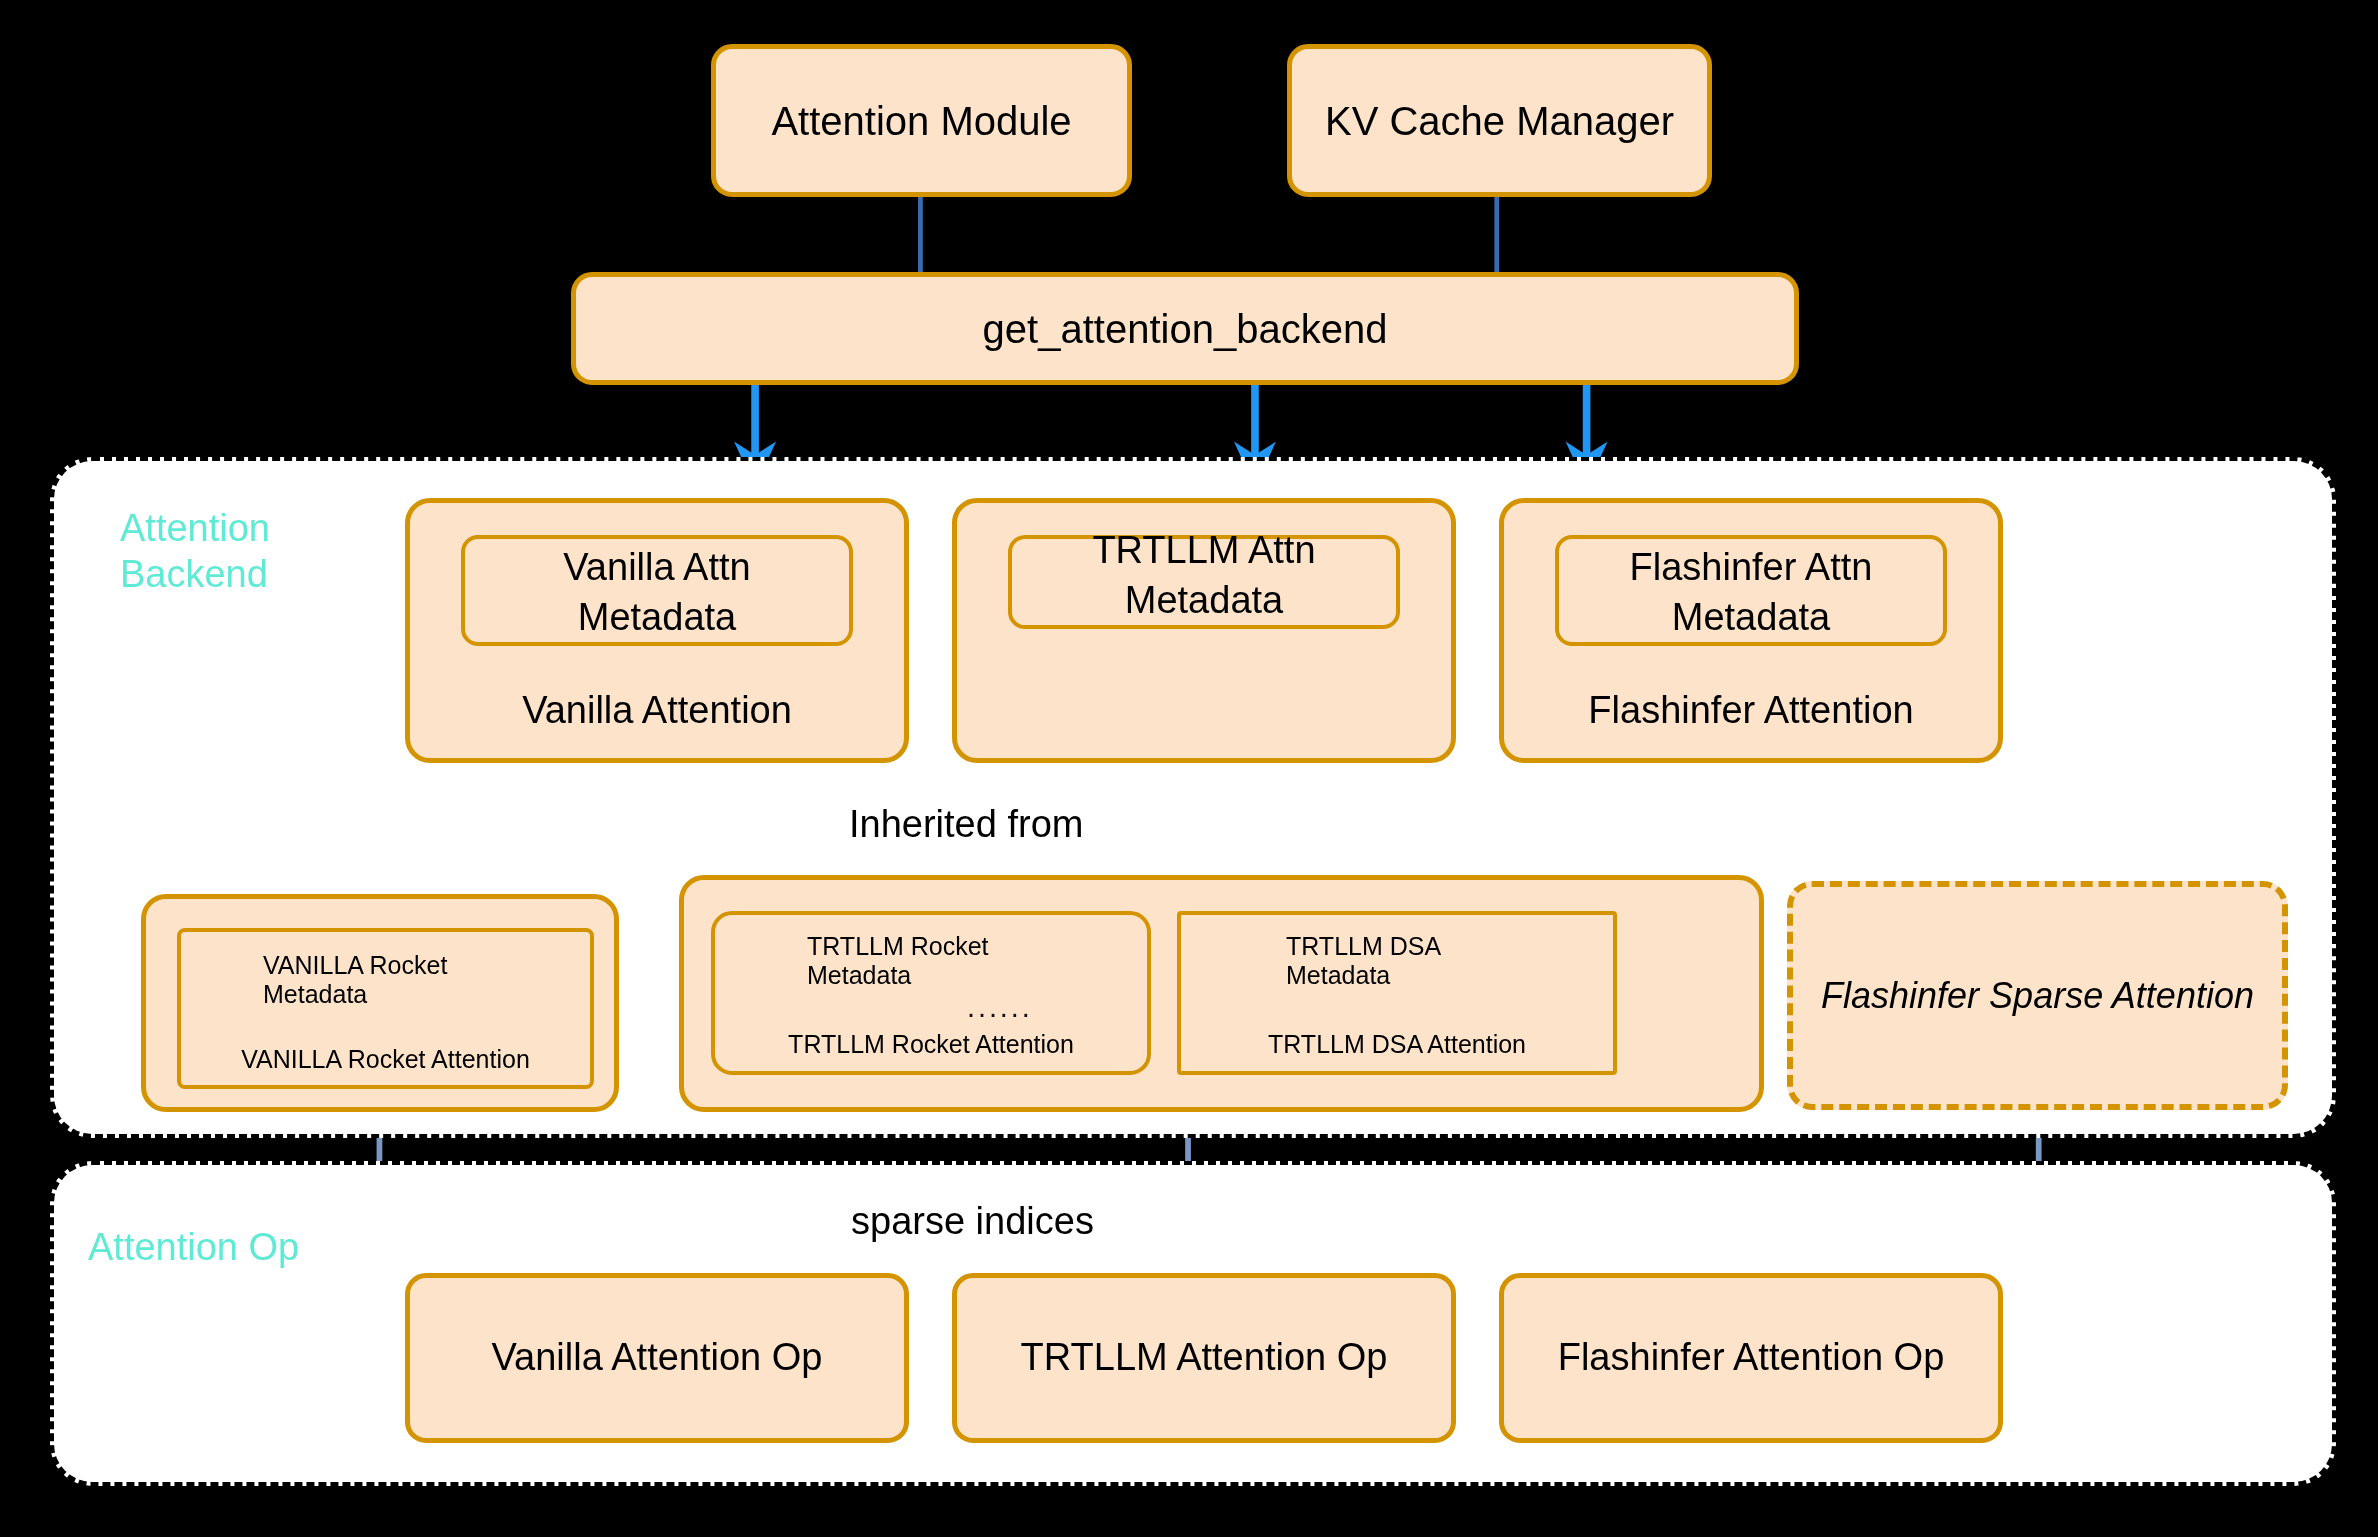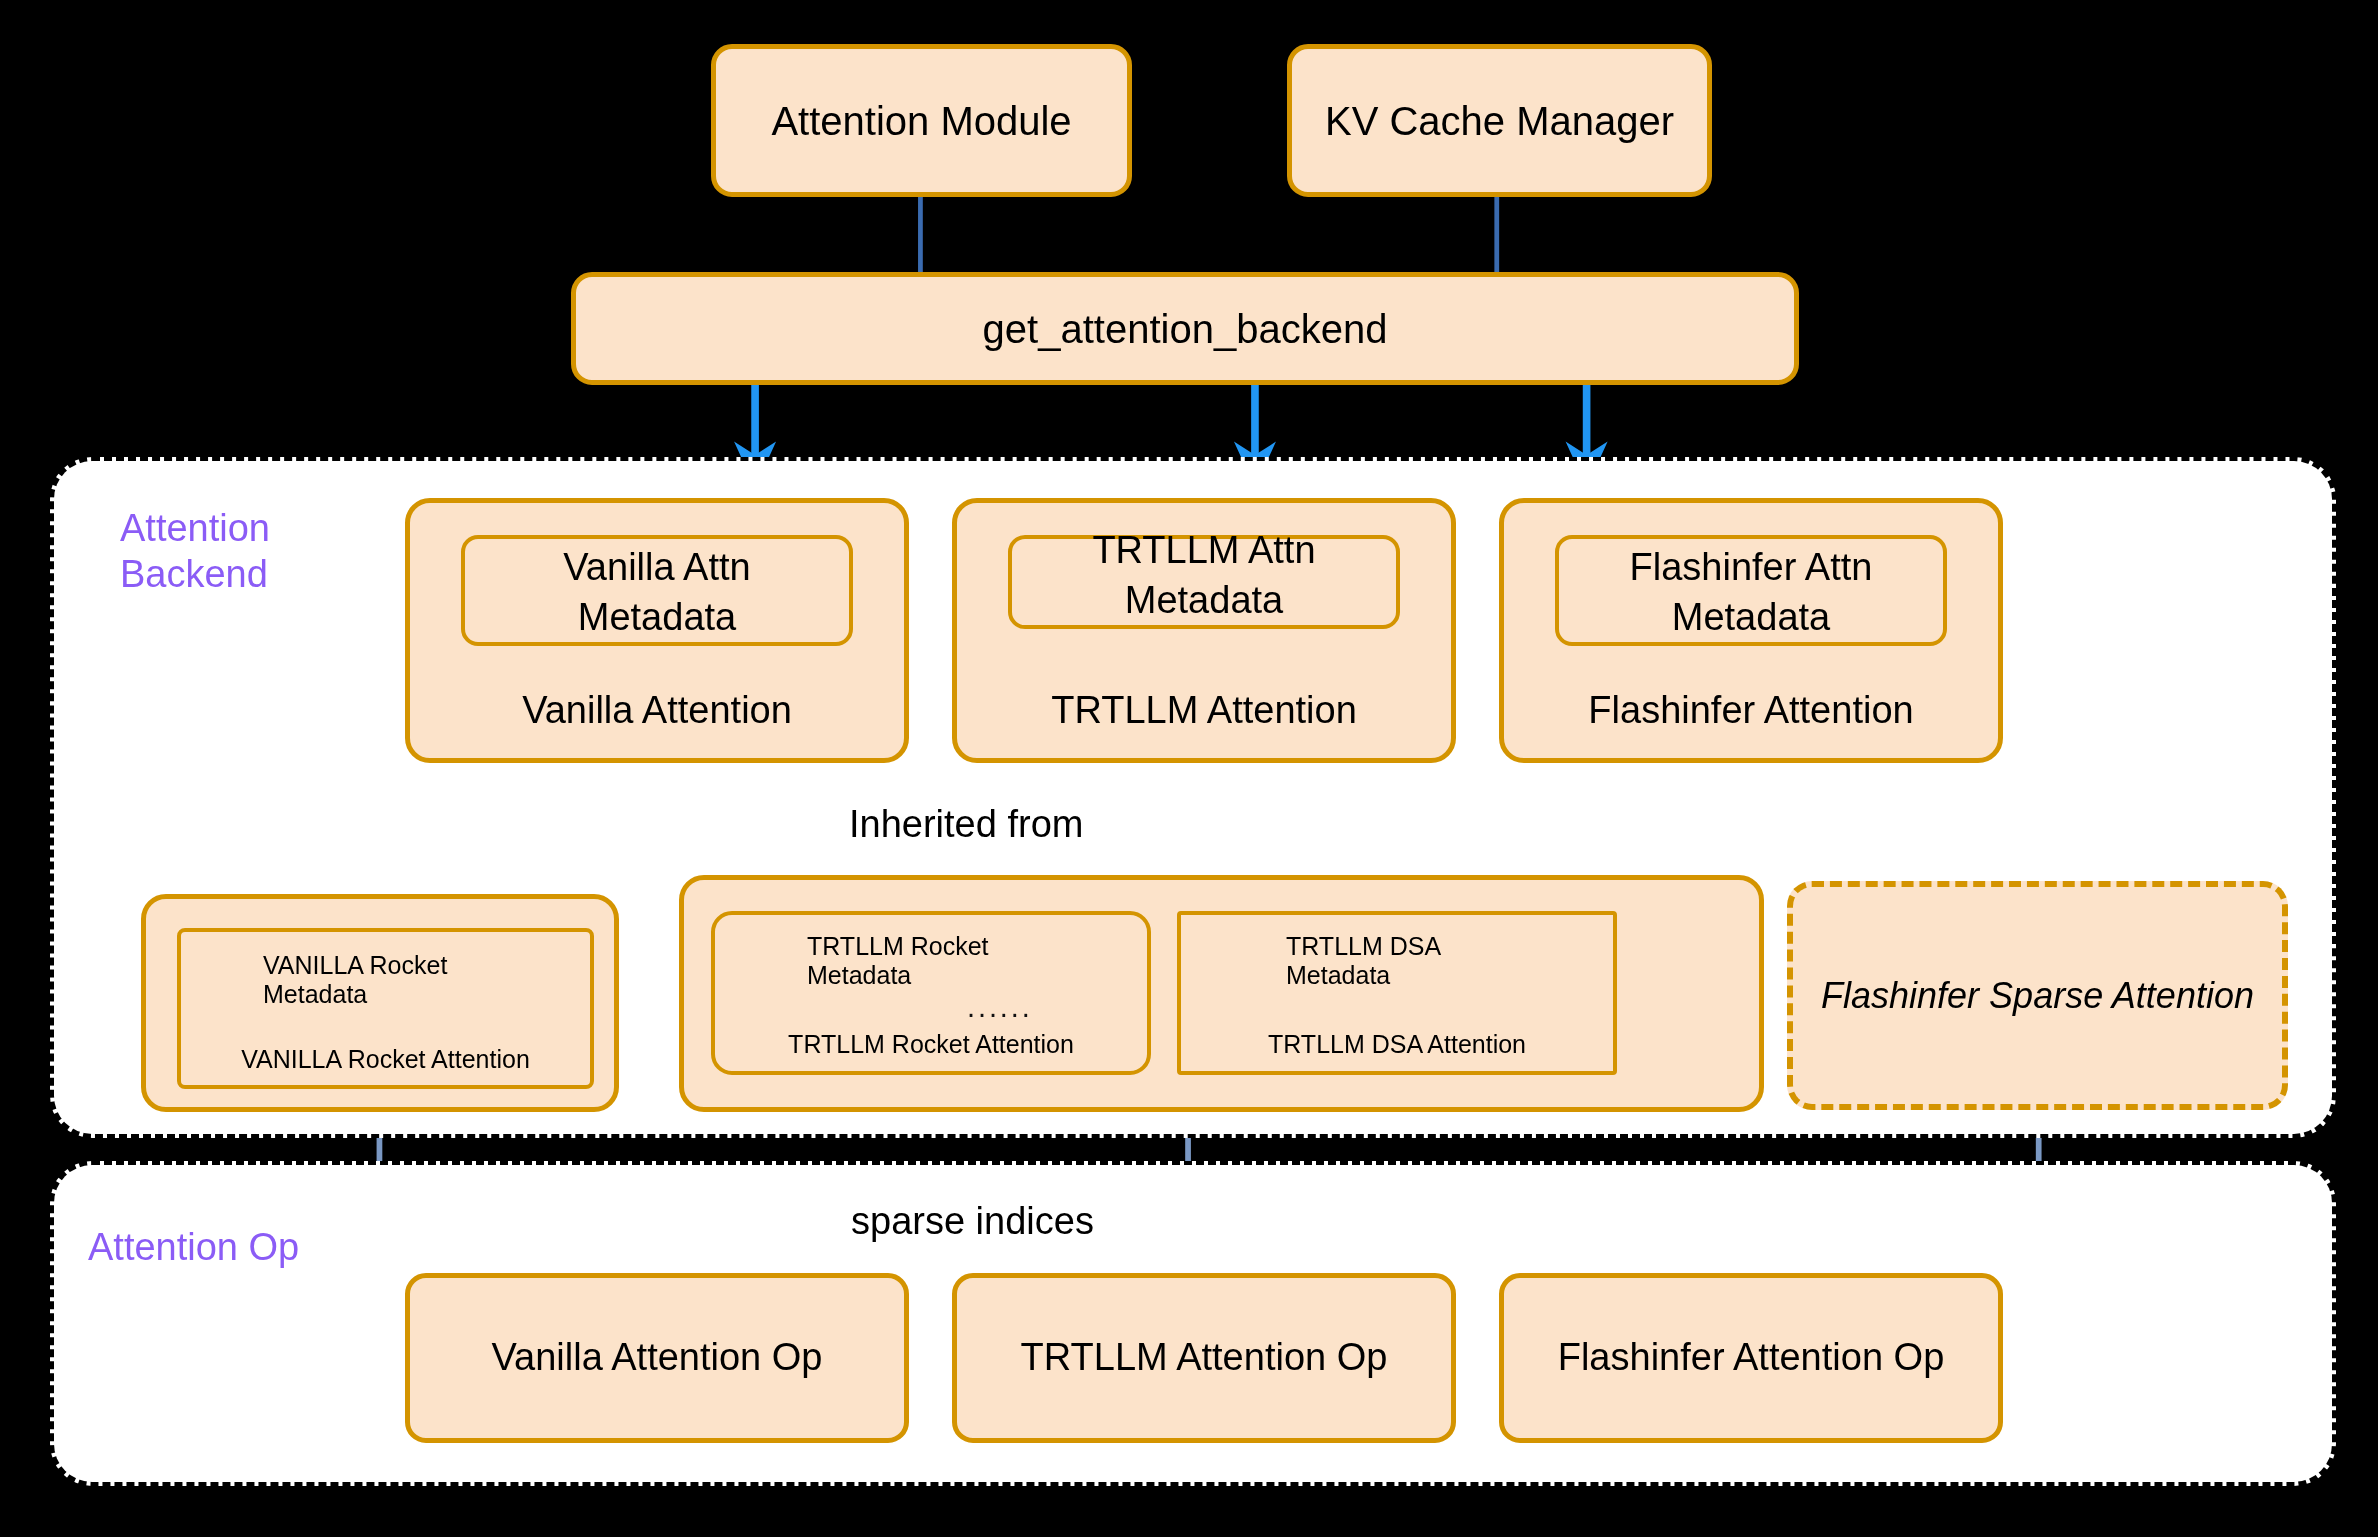--- a/index.html
+++ b/index.html
@@ -32,21 +32,21 @@
   
   .panel{
     position:absolute;
     background:#ffffff;
     border:4.8px dashed #000000;
     border-radius:42px;
     box-sizing:border-box;
   }
   .panel-label{
     position:absolute;
-    color:#8b5cf6;
+    color:#5eead4;
     font-size:38px;
     line-height:1.22;
     white-space:pre-line;
     text-align:left;
   }
 
   
   .group{
     position:absolute;
     background:#FCE3CA;
@@ -168,21 +168,20 @@
       </div>
       <div class="caption t-lg" style="top:186px;">Vanilla Attention</div>
     </div>
   </div>
 
   <div class="group" style="left:952px;top:498px;width:504px;height:265px;">
     <div class="stack" style="left:0;top:0;right:0;bottom:0;">
       <div class="chip t-lg" style="left:51px;right:51px;top:32px;height:94px;">
         <span>TRTLLM Attn<br>Metadata</span>
       </div>
-      <div class="caption t-lg" style="top:186px;">TRTLLM Attention</div>
     </div>
   </div>
 
   <div class="group" style="left:1499px;top:498px;width:504px;height:265px;">
     <div class="stack" style="left:0;top:0;right:0;bottom:0;">
       <div class="chip t-lg" style="left:51px;right:51px;top:32px;height:111px;">
         <span>Flashinfer Attn<br>Metadata</span>
       </div>
       <div class="caption t-lg" style="top:186px;">Flashinfer Attention</div>
     </div>

